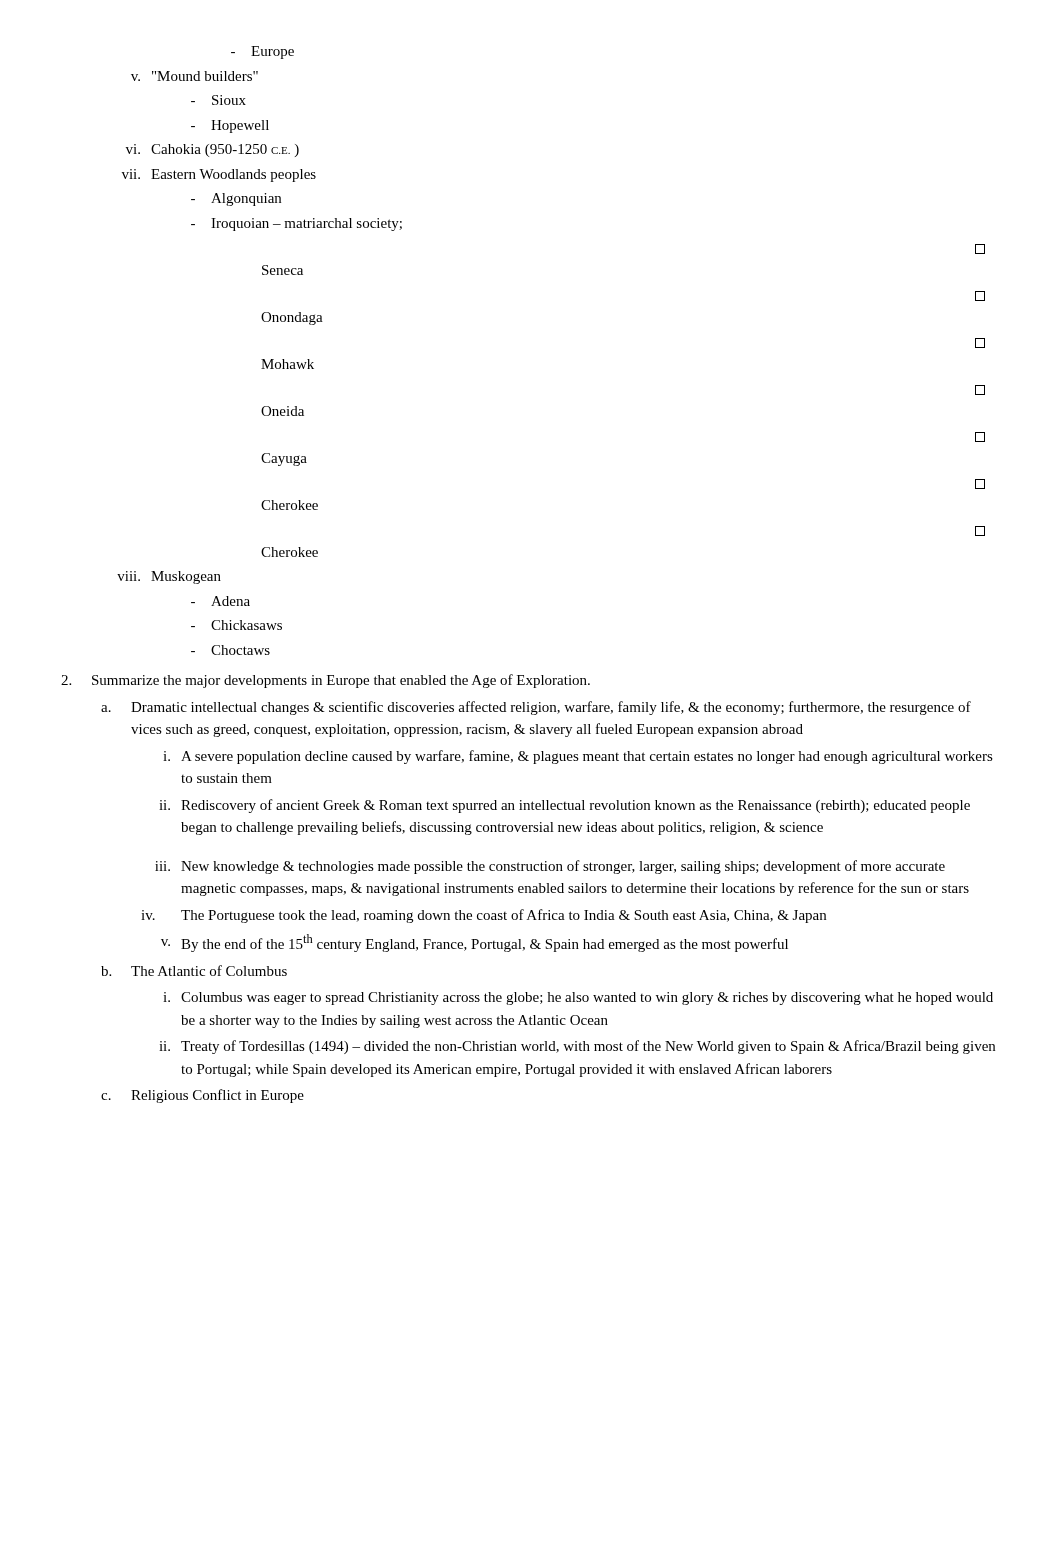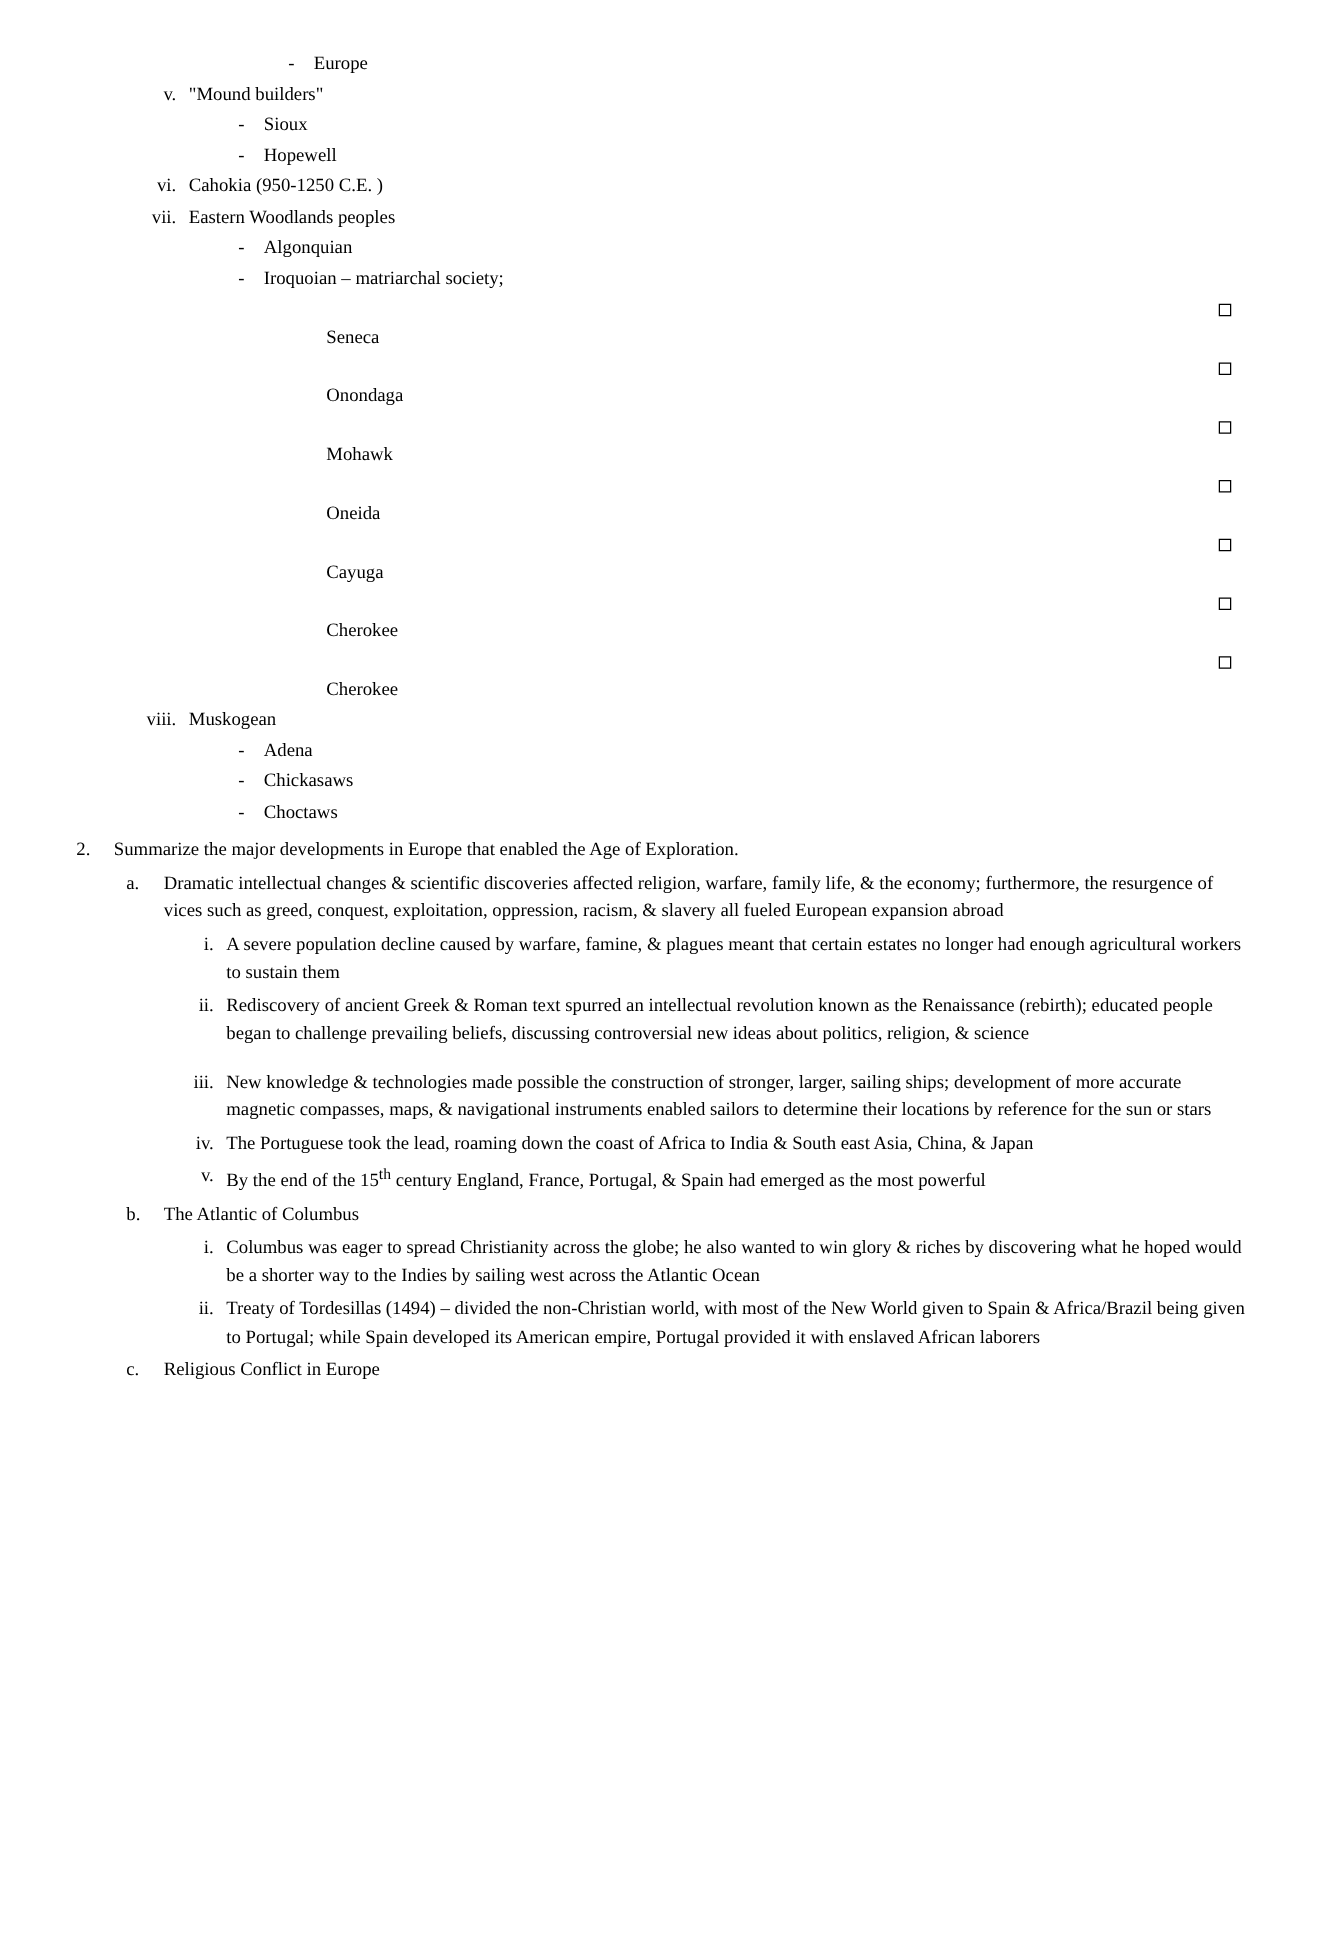--- a/index.html
+++ b/index.html
@@ -50,21 +50,21 @@
     }
     .list-marker-dash {
       min-width: 30px;
       text-align: center;
       padding-right: 6px;
     }
     .list-content {
       flex: 1;
     }
     .inline-small {
-      font-size: 15px;
+      font-size: 11px;
       vertical-align: baseline;
     }
     .bullet-square {
       display: inline-block;
       width: 10px;
       height: 10px;
       border: 1px solid #000;
       margin-right: 6px;
       vertical-align: middle;
     }
@@ -206,21 +206,21 @@
     <span class="list-marker" style="min-width:40px; text-align:right; padding-right:10px;">ii.</span>
     <span class="list-content">Rediscovery of ancient Greek &amp; Roman text spurred an intellectual revolution known as the Renaissance (rebirth); educated people began to challenge prevailing beliefs, discussing controversial new ideas about politics, religion, &amp; science</span>
   </div>
 
   <div class="list-item level3" style="margin-top:16px;">
     <span class="list-marker" style="min-width:40px; text-align:right; padding-right:10px;">iii.</span>
     <span class="list-content">New knowledge &amp; technologies made possible the construction of stronger, larger, sailing ships; development of more accurate magnetic compasses, maps, &amp; navigational instruments enabled sailors to determine their locations by reference for the sun or stars</span>
   </div>
 
   <div class="list-item level3" style="margin-top:4px;">
-    <span class="list-marker" style="min-width:40px; text-align:right; padding-right:10px;">iv.</span>
+    <span class="list-marker" style="min-width:40px; text-align:left; padding-right:10px;">iv.</span>
     <span class="list-content">The Portuguese took the lead, roaming down the coast of Africa to India &amp; South east Asia, China, &amp; Japan</span>
   </div>
 
   <div class="list-item level3" style="margin-top:4px;">
     <span class="list-marker" style="min-width:40px; text-align:right; padding-right:10px;">v.</span>
     <span class="list-content">
       <span>By the end of the 15</span><sup>th</sup><span> century England, France, Portugal, &amp; Spain had emerged as the most powerful</span>
     </span>
   </div>
 

